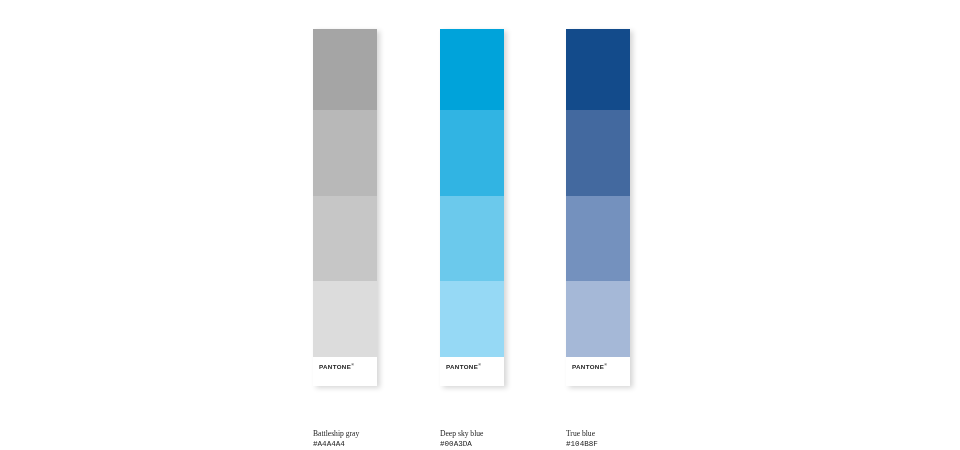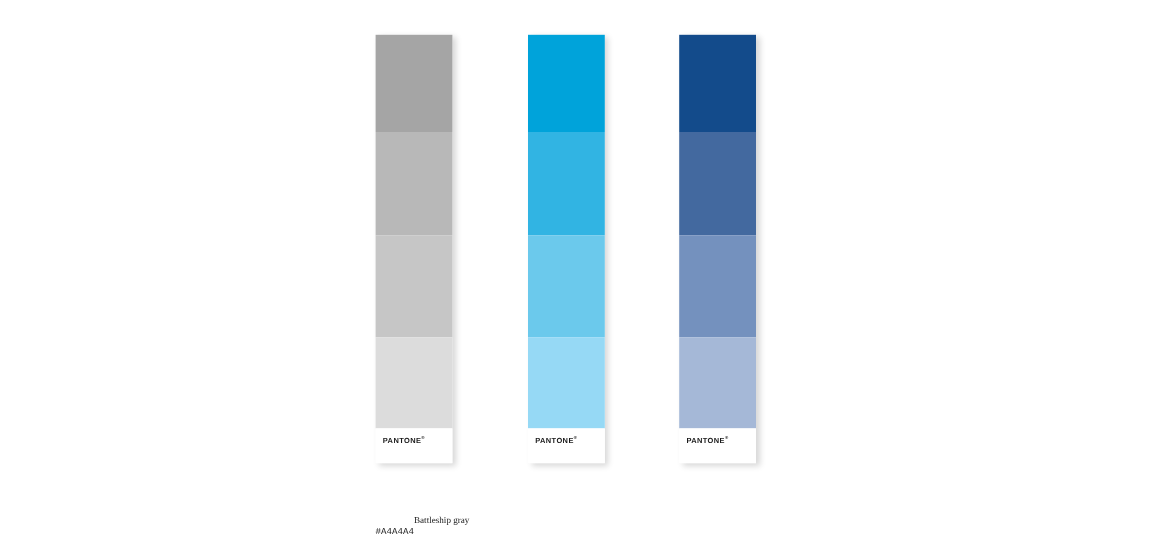--- a/index.html
+++ b/index.html
@@ -75,21 +75,21 @@
     position: absolute;
     top: 399px;
     left: 0;
     width: 140px;
     font-family: "Liberation Serif", "DejaVu Serif", serif;
     font-size: 7.6px;
     line-height: 11.4px;
     color: #1c1c1c;
     white-space: nowrap;
   }
-  .caption .cname { display: block; margin-left: 32px; }
+  .caption .cname { display: block; }
   .caption .chex  { display: block; font-family: Liberation Mono, monospace; }
 </style>
 </head>
 <body style="background: rgb(255, 255, 255);">
 
 <div class="board">
 
   <div class="swatch-card col-0">
     <div class="chip-stack">
       <div class="chip chip-0" style="background-color: rgb(165, 165, 165);"></div>
@@ -109,27 +109,35 @@
   <div class="swatch-card col-1">
     <div class="chip-stack">
       <div class="chip chip-0" style="background-color: rgb(0, 163, 218);"></div>
       <div class="chip chip-1" style="background-color: rgb(49, 180, 227);"></div>
       <div class="chip chip-2" style="background-color: rgb(107, 201, 236);"></div>
       <div class="chip chip-3" style="background-color: rgb(150, 217, 245);"></div>
       <div class="pantone-plate">
         <div class="pantone-mark"><span>PANTONE</span><sup>®</sup></div>
       </div>
     </div>
+    <div class="caption">
+      <span class="cname">Deep sky blue</span>
+      <span class="chex">#00A3DA</span>
+    </div>
   </div>
 
   <div class="swatch-card col-2">
     <div class="chip-stack">
       <div class="chip chip-0" style="background-color: rgb(19, 75, 139);"></div>
       <div class="chip chip-1" style="background-color: rgb(67, 105, 159);"></div>
       <div class="chip chip-2" style="background-color: rgb(116, 145, 190);"></div>
       <div class="chip chip-3" style="background-color: rgb(165, 184, 215);"></div>
       <div class="pantone-plate">
         <div class="pantone-mark"><span>PANTONE</span><sup>®</sup></div>
       </div>
     </div>
+    <div class="caption">
+      <span class="cname">True blue</span>
+      <span class="chex">#104B8F</span>
+    </div>
   </div>
 
 </div>
 
 </body></html>

